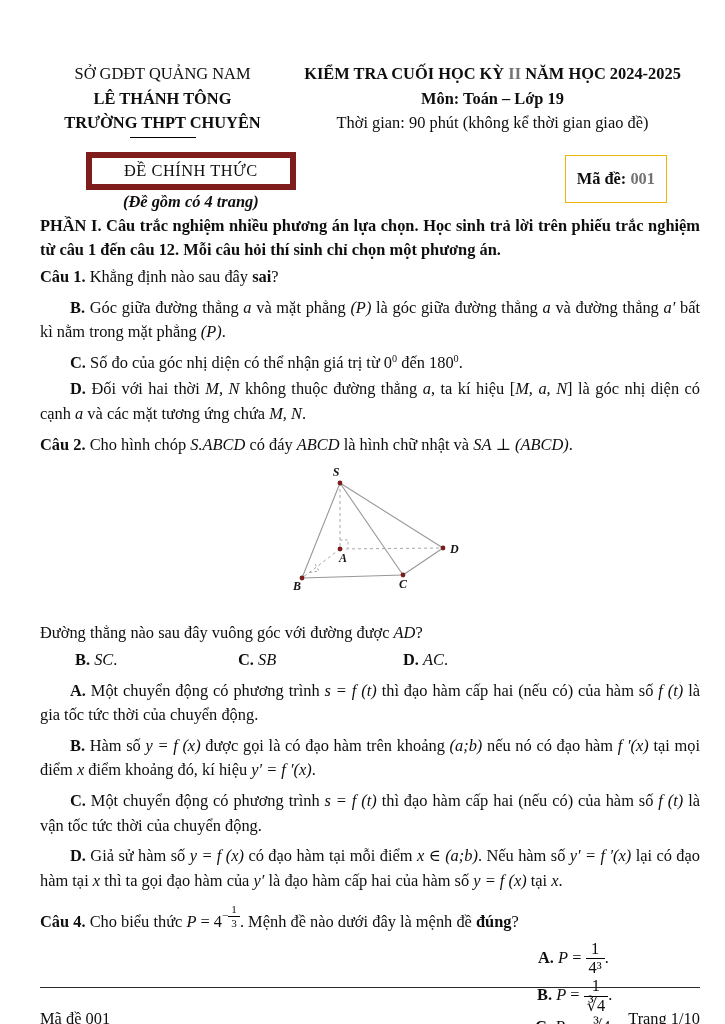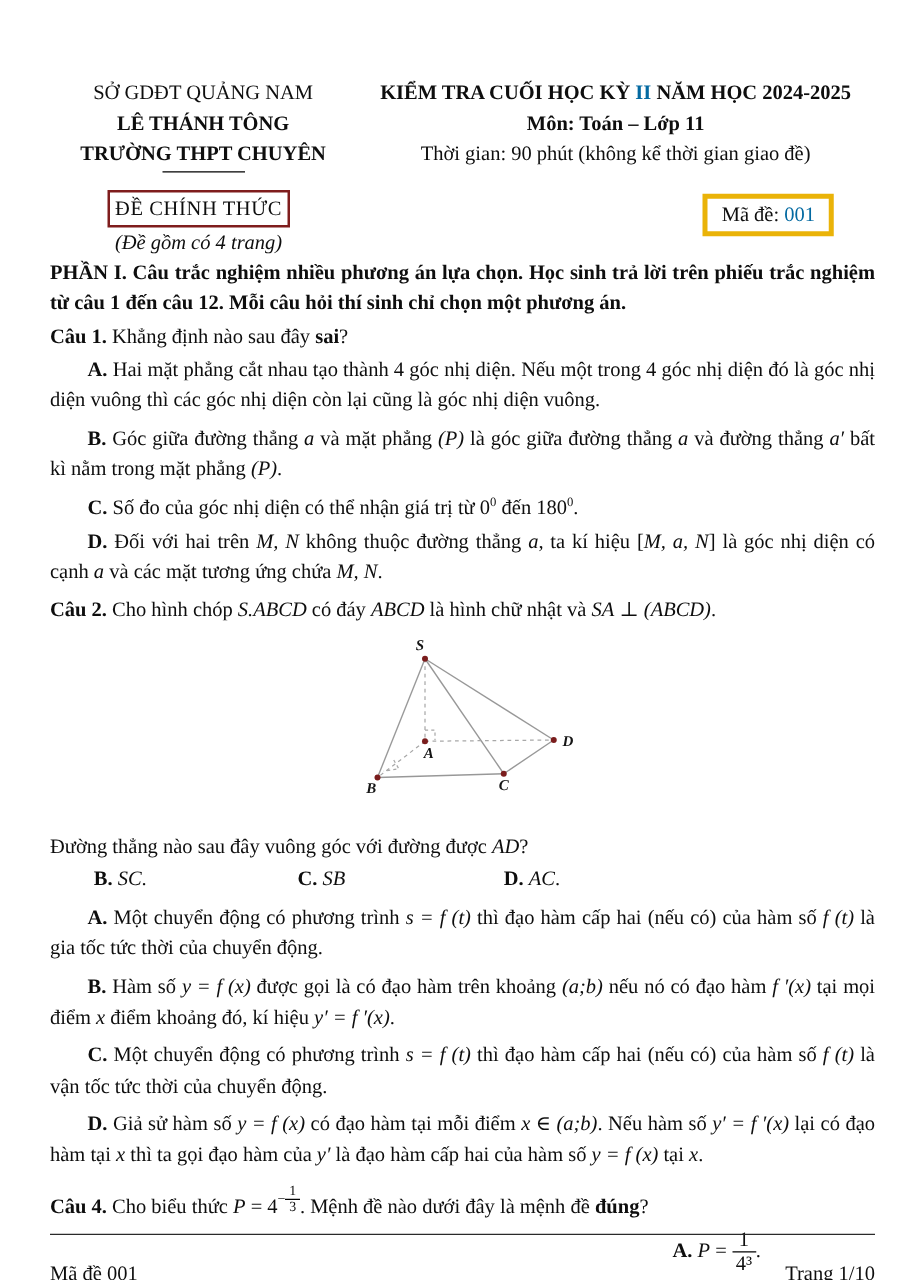--- a/index.html
+++ b/index.html
@@ -1,30 +1,30 @@
 <!DOCTYPE html>
 <html lang="vi"><head>
 <meta charset="utf-8">
 <style>
   html,body{margin:0;padding:0;background:#ffffff;}
   .page{width:725px;height:1024px;background:#fff;position:relative;overflow:hidden;
         font-family:"Liberation Serif","DejaVu Serif",serif;font-size:16.4px;color:#0e0e0e;}
   .content{padding:30px 25px 0 40px;margin-top:32px;}
   .b{font-weight:bold}
   .i{font-style:italic}
-  .red{color:#0369a1}
+  .red{color:#737373}
   .hdr{display:flex;line-height:1.5;}
   .hdr-left{width:245px;text-align:center;}
   .hdr-right{flex:1;text-align:center;}
   .school-underline{width:66px;border-bottom:1.5px solid #000;margin:1px auto 0;}
   .boxrow{display:flex;justify-content:space-between;align-items:flex-start;margin-top:14px;}
   .officialwrap{margin-left:46px;text-align:center;}
-  .official-box{display:inline-block;border:2px solid #7f1d1d;padding:3px 4px;letter-spacing:0.5px;}
-  .pages-note{font-style:italic;margin-top:2px;}
-  .code-box{border:4px solid #eab308;padding:3px 11px;margin-right:33px;margin-top:3px;white-space:nowrap;}
+  .official-box{display:inline-block;border:6px solid #7f1d1d;padding:3px 32px;letter-spacing:0.5px;}
+  .pages-note{font-style:italic;margin-top:2px;font-weight:bold;}
+  .code-box{border:1px solid #eab308;padding:13px 11px;margin-right:33px;margin-top:3px;white-space:nowrap;font-weight:bold;}
   .para{margin:2px 0;text-align:justify;line-height:1.5;}
   .ind{text-indent:30px;}
   .mt6{margin-top:6px;}
   .sup{vertical-align:super;font-size:0.62em;line-height:0;}
   .frac{display:inline-block;vertical-align:middle;text-align:center;line-height:1.12;}
   .frac .num{display:block;border-bottom:1px solid #000;padding:0 3px;}
   .frac .den{display:block;padding:0 3px;}
   .supf{display:inline-block;vertical-align:8px;font-size:0.68em;line-height:1;}
   .optrow{display:flex;padding-left:35px;margin:2px 0;line-height:1.5;}
   .optrow .c1{width:162px}.optrow .c2{width:163px}.optrow .c3{width:165px}.optrow .c4{flex:1}
@@ -46,40 +46,39 @@
 
     <div class="hdr">
       <div class="hdr-left">
         <div>SỞ GDĐT QUẢNG NAM</div>
         <div class="b">LÊ THÁNH TÔNG</div>
         <div class="b">TRƯỜNG THPT CHUYÊN</div>
         <div class="school-underline"></div>
       </div>
       <div class="hdr-right">
         <div class="b"><span>KIỂM TRA CUỐI HỌC KỲ </span><span class="red">II</span><span> NĂM HỌC 2024-2025</span></div>
-        <div class="b">Môn: Toán – Lớp 11</div>
+        <div class="b">Môn: Toán – Lớp 19</div>
         <div>Thời gian: 90 phút (không kể thời gian giao đề)</div>
       </div>
     </div>
 
     <div class="boxrow">
       <div class="officialwrap">
         <div class="official-box">ĐỀ CHÍNH THỨC</div>
         <div class="pages-note">(Đề gồm có 4 trang)</div>
       </div>
       <div class="code-box"><span>Mã đề: </span><span class="red">001</span></div>
     </div>
 
     <p class="para"><span class="b">PHẦN I. Câu trắc nghiệm nhiều phương án lựa chọn. Học sinh trả lời trên phiếu trắc nghiệm từ câu 1 đến câu 12. Mỗi câu hỏi thí sinh chỉ chọn một phương án.</span></p>
 
     <p class="para"><span class="b">Câu 1.</span><span> Khẳng định nào sau đây </span><span class="b">sai</span><span>?</span></p>
-    <p class="para ind"><span class="b">A.</span><span> Hai mặt phẳng cắt nhau tạo thành 4 góc nhị diện. Nếu một trong 4 góc nhị diện đó là góc nhị diện vuông thì các góc nhị diện còn lại cũng là góc nhị diện vuông.</span></p>
     <p class="para ind mt6"><span class="b">B.</span><span> Góc giữa đường thẳng </span><span class="i">a</span><span> và mặt phẳng </span><span class="i">(P)</span><span> là góc giữa đường thẳng </span><span class="i">a</span><span> và đường thẳng </span><span class="i">a′</span><span> bất kì nằm trong mặt phẳng </span><span class="i">(P)</span><span>.</span></p>
     <p class="para ind mt6"><span class="b">C.</span><span> Số đo của góc nhị diện có thể nhận giá trị từ 0</span><span class="sup">0</span><span> đến 180</span><span class="sup">0</span><span>.</span></p>
-    <p class="para ind"><span class="b">D.</span><span> Đối với hai trên </span><span class="i">M, N</span><span> không thuộc đường thẳng </span><span class="i">a</span><span>, ta kí hiệu [</span><span class="i">M, a, N</span><span>] là góc nhị diện có cạnh </span><span class="i">a</span><span> và các mặt tương ứng chứa </span><span class="i">M, N</span><span>.</span></p>
+    <p class="para ind"><span class="b">D.</span><span> Đối với hai thời </span><span class="i">M, N</span><span> không thuộc đường thẳng </span><span class="i">a</span><span>, ta kí hiệu [</span><span class="i">M, a, N</span><span>] là góc nhị diện có cạnh </span><span class="i">a</span><span> và các mặt tương ứng chứa </span><span class="i">M, N</span><span>.</span></p>
 
     <p class="para mt6"><span class="b">Câu 2.</span><span> Cho hình chóp </span><span class="i">S.ABCD</span><span> có đáy </span><span class="i">ABCD</span><span> là hình chữ nhật và </span><span class="i">SA</span><span> ⊥ </span><span class="i">(ABCD)</span><span>.</span></p>
 
     <div class="figwrap">
       <svg width="270" height="158" viewBox="0 0 270 158">
         <g>
           <line class="edge" x1="100" y1="22" x2="62" y2="117"></line>
           <line class="edge" x1="100" y1="22" x2="163" y2="114"></line>
           <line class="edge" x1="100" y1="22" x2="203" y2="87"></line>
           <line class="edge" x1="62" y1="117" x2="163" y2="114"></line>

